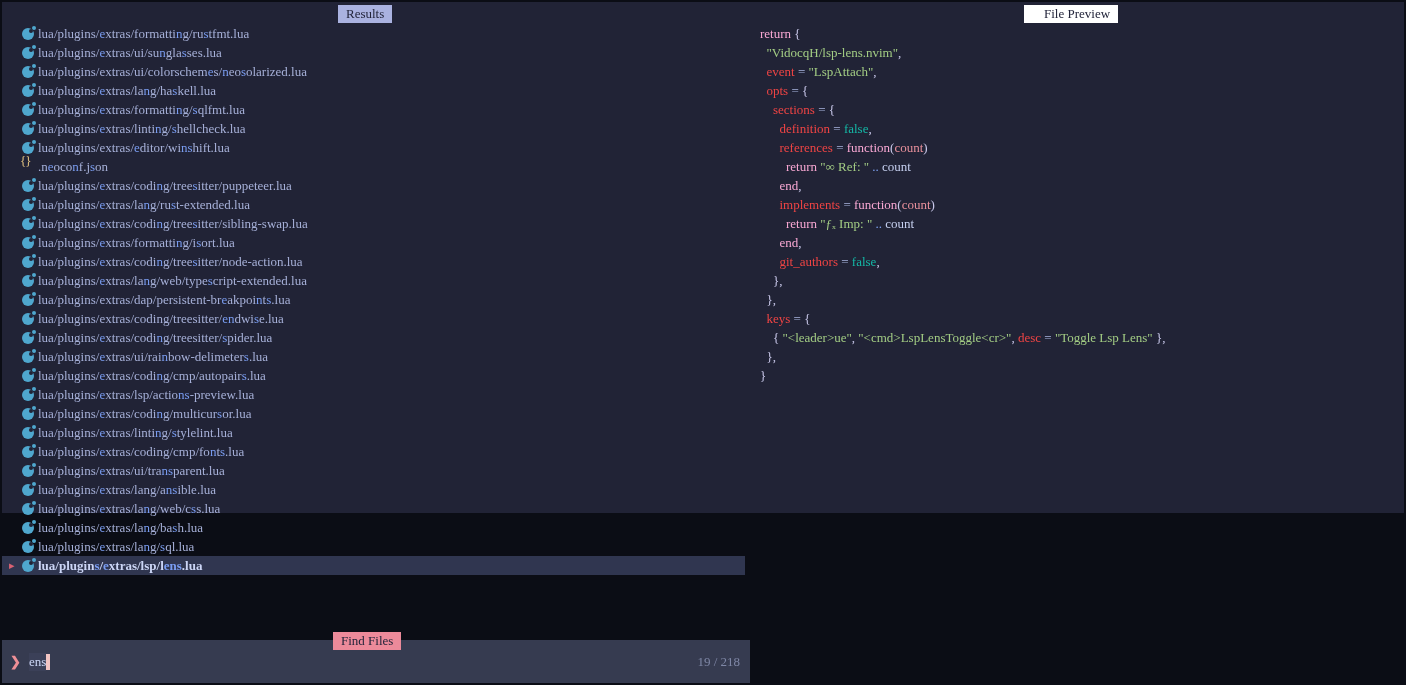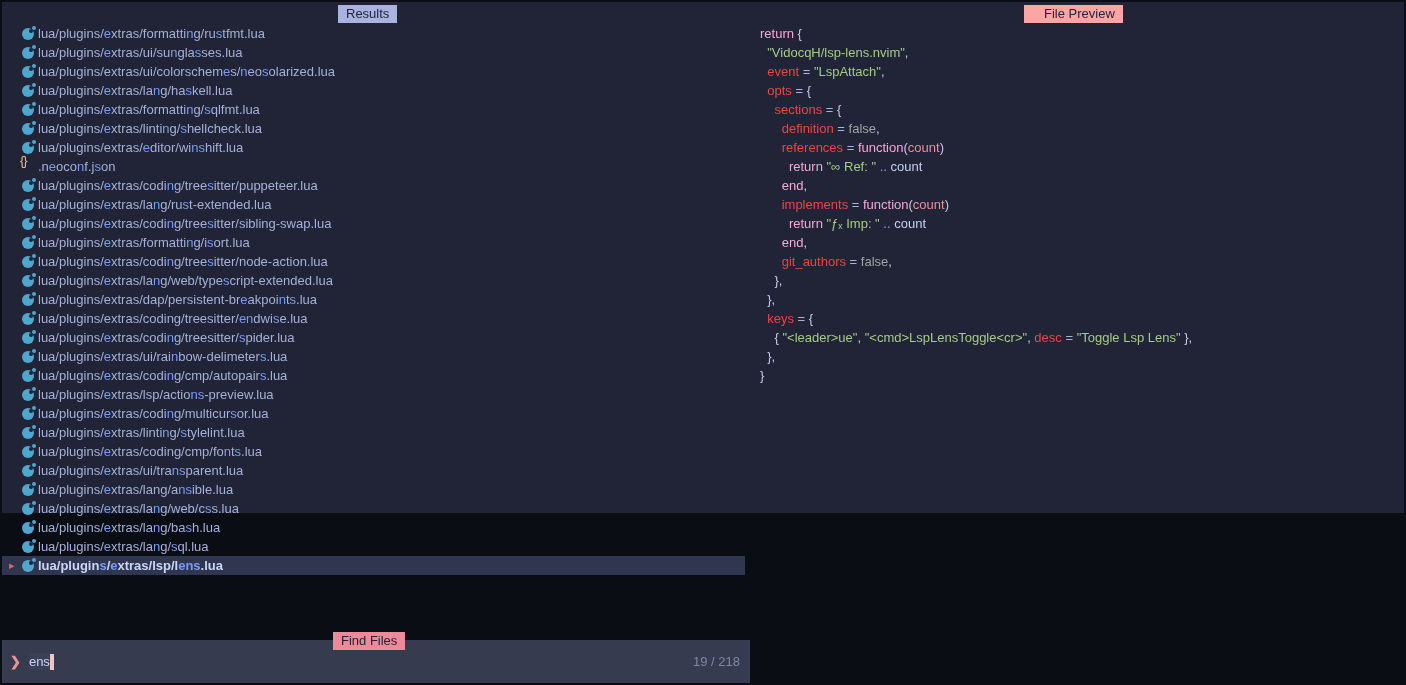--- a/index.html
+++ b/index.html
@@ -1,30 +1,30 @@
 <!DOCTYPE html>
 <html><head>
 <meta charset="utf-8">
 <style>
   * { box-sizing: border-box; margin: 0; padding: 0; }
   html, body { width: 1406px; height: 685px; overflow: hidden; background: #0b0d15; }
   #screen {
     position: relative; width: 1406px; height: 515px;
     background: #212336;
     border: 2px solid #0b0d15;
-    font-family: Liberation Sans, sans-serif;
+    font-family: Liberation Serif, serif;
     font-size: 13px;
     color: #a6b0d8;
   }
   .badge {
     position: absolute; height: 18px; line-height: 18px;
     padding: 0 8px; color: #22243a; white-space: pre;
   }
   #results-title { left: 336px; top: 3px; background: #aab2e0; }
-  #preview-title { left: 1022px; top: 3px; background: #fca5a5; padding-left: 20px; }
+  #preview-title { left: 1022px; top: 3px; background: #ffffff; padding-left: 20px; }
   #prompt-title  { left: 331px; top: 630px; background: #ec8a9a; z-index: 3; }
 
   
   #results-list { position: absolute; left: 0; top: 22px; width: 743px; }
   .row {
     position: relative; height: 19px; display: flex; align-items: center;
     padding-left: 20px; white-space: pre;
   }
   .row.selected { background: #303650; }
   .row.selected .path { color: #ccd6f6; font-weight: bold; }
@@ -53,21 +53,21 @@
   .path .hl { color: #7a9df2; }
 
   
   #preview-code { position: absolute; left: 758px; top: 22px; white-space: pre; }
   .code-line { height: 19px; line-height: 19px; white-space: pre; }
   .c-kw    { color: #f9a8d4; }
   .c-str   { color: #a3cd84; }
   .c-field { color: #ef4444; }
   .c-op    { color: #a8b4dd; }
   .c-op2   { color: #7ea2f0; }
-  .c-bool  { color: #a3a3a3; }
+  .c-bool  { color: #14b8a6; }
   .c-param { color: #e8909c; }
   .c-punct { color: #c9c8ea; }
   .c-fg    { color: #c6d0f0; }
 
   
   #prompt-bar {
     position: absolute; left: 0; top: 638px; width: 748px; height: 43px;
     background: #363b50; display: flex; align-items: center; z-index: 2;
   }
   #prompt-caret { margin-left: 8px; color: #ee8f96; font-weight: bold; }

